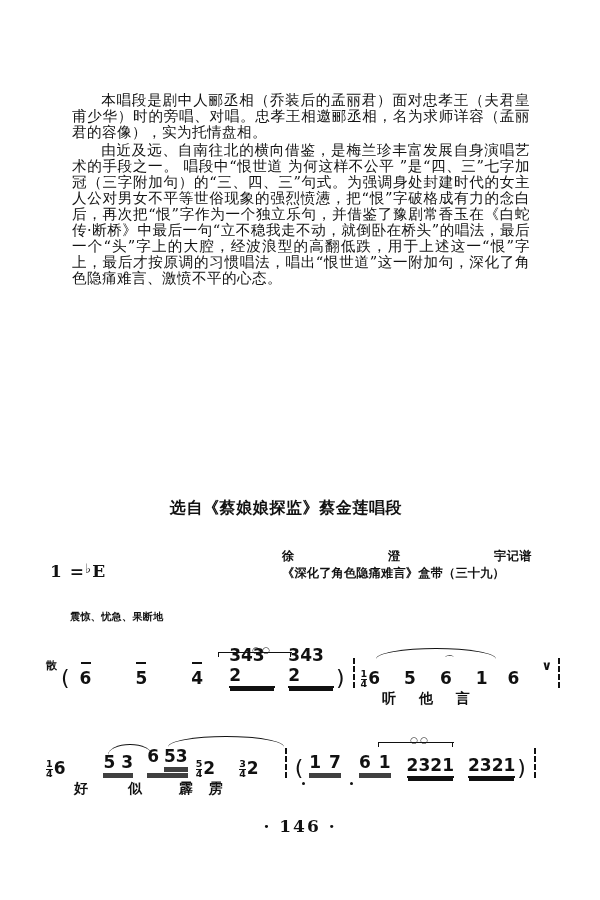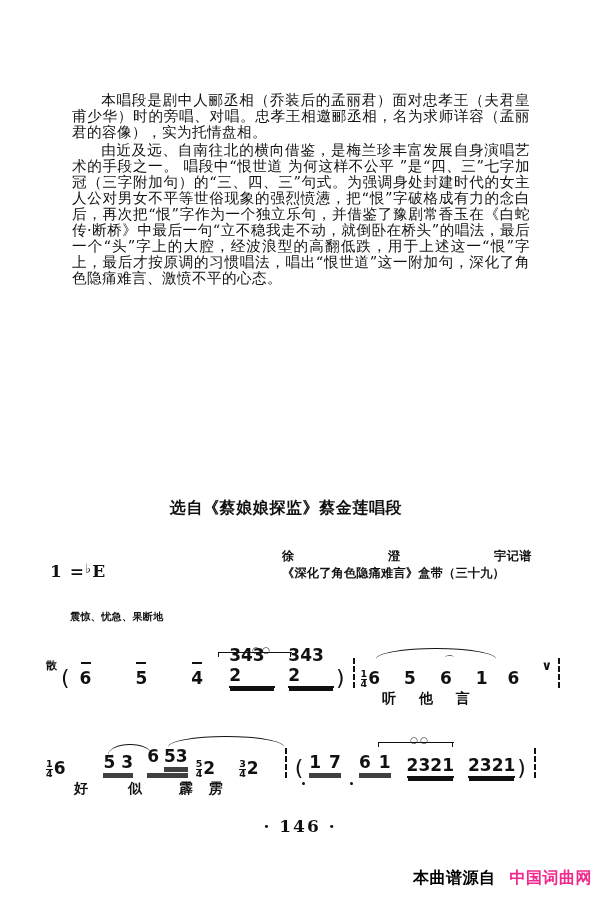--- a/index.html
+++ b/index.html
@@ -426,18 +426,14 @@
     <div class="lyr-row" style="left:8px;margin-left:20px;">
       <span style="display:inline-block; width:49px;">好</span>
       <span style="display:inline-block; width:46px;">似</span>
       <span style="display:inline-block; width:25px;">霹</span>
       <span style="display:inline-block; width:25px;">雳</span>
     </div>
   </div>
 
   <div class="page-number">· 146 ·</div>
 
-  <div class="source-footer">
-    <span class="source-label">本曲谱源自</span>
-    <span class="source-site" style="color: rgb(239, 42, 140);">中国词曲网</span>
-  </div>
 
 </div>
 
 </body></html>

